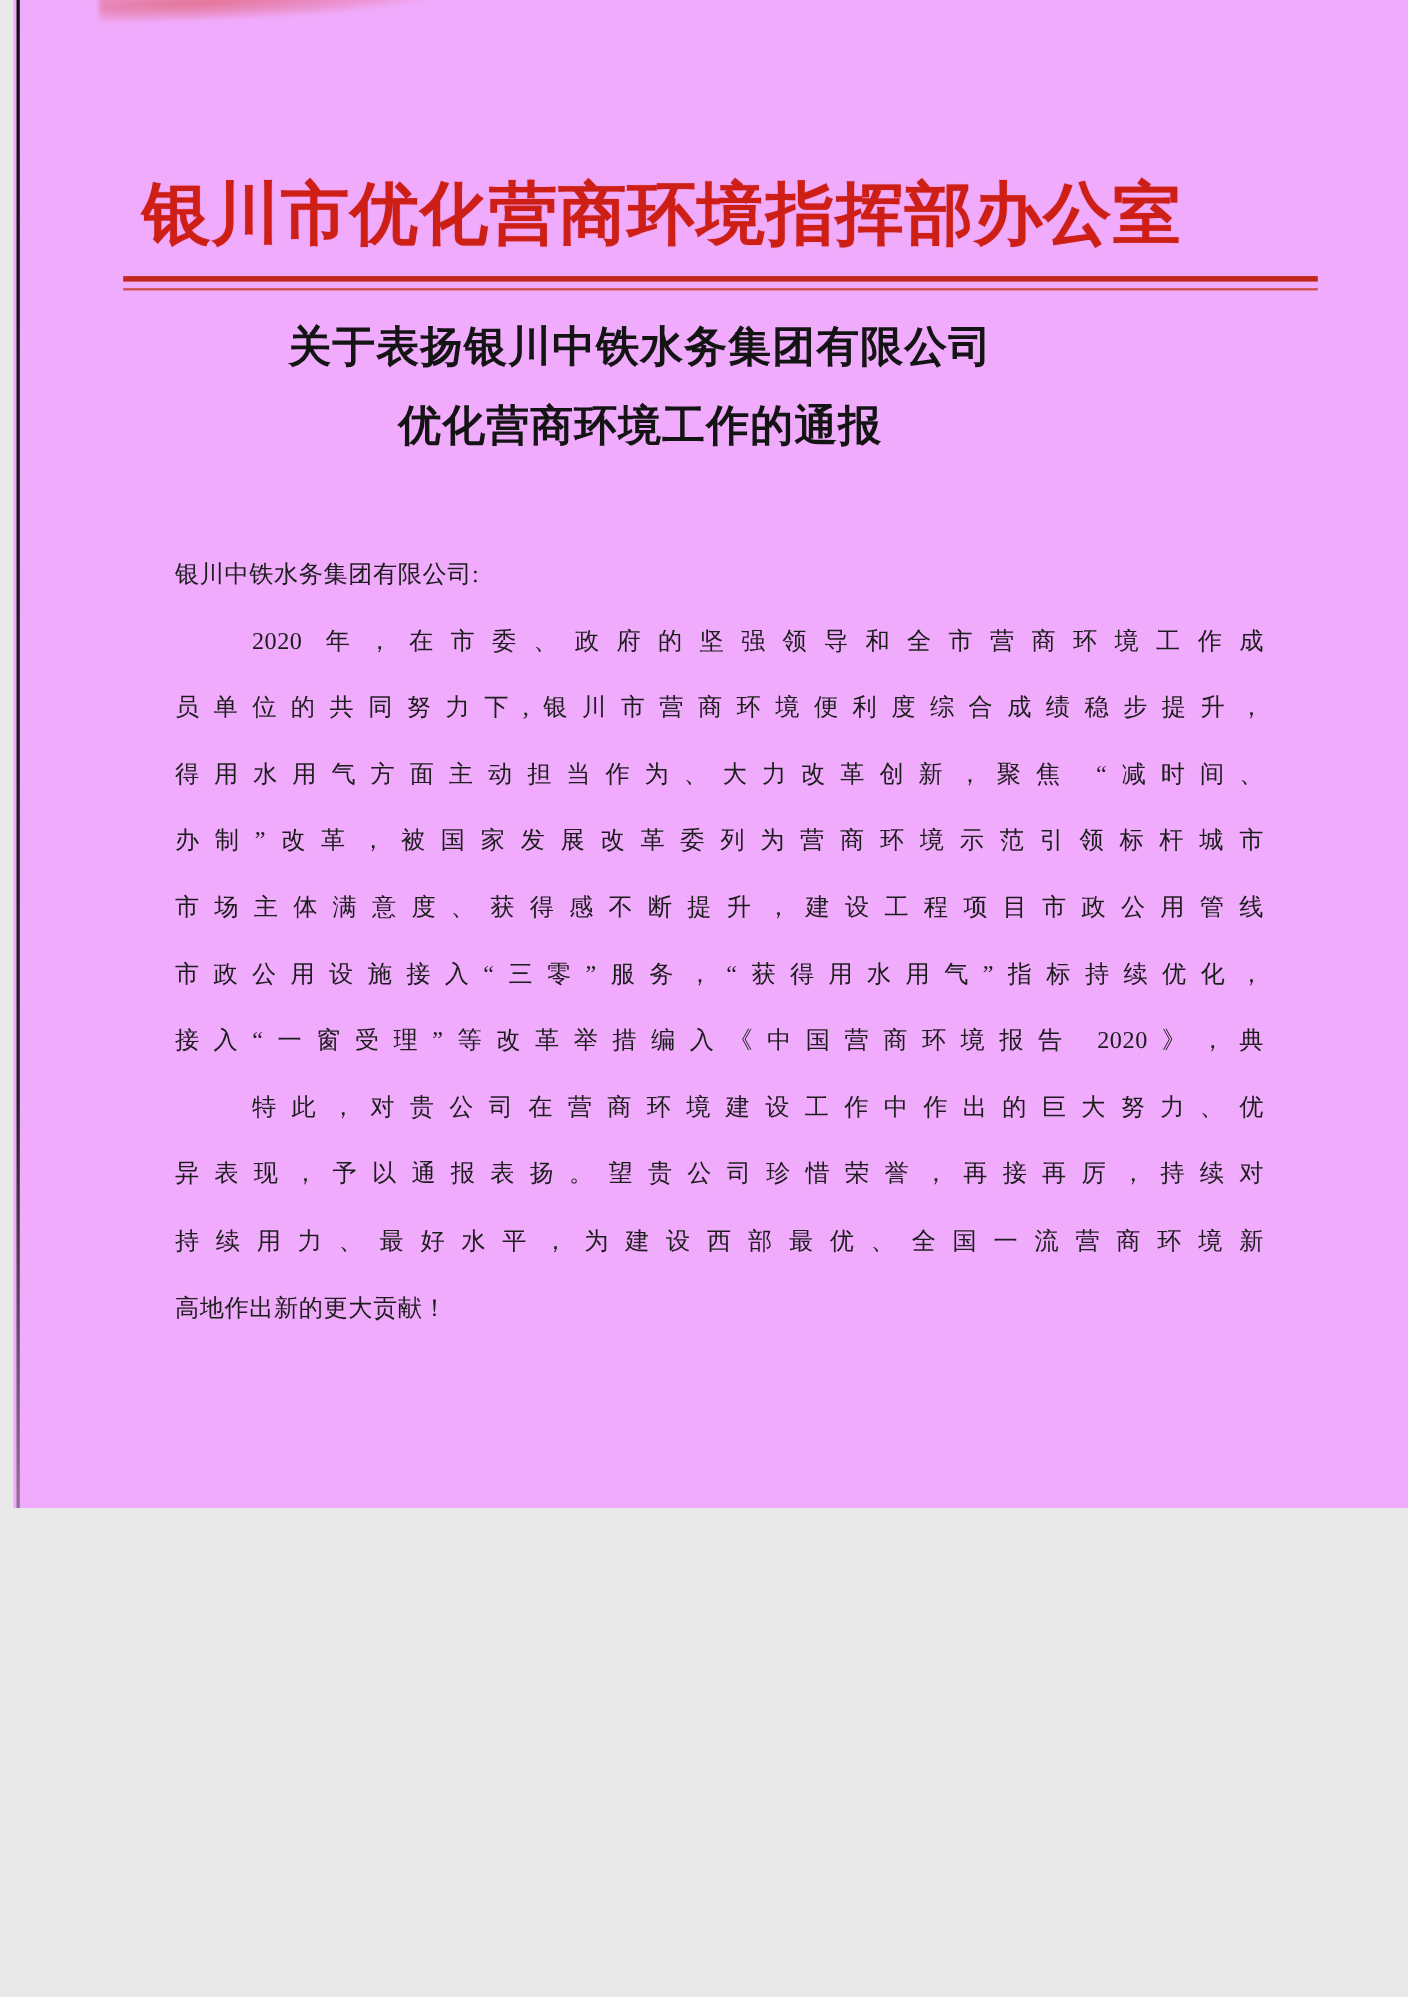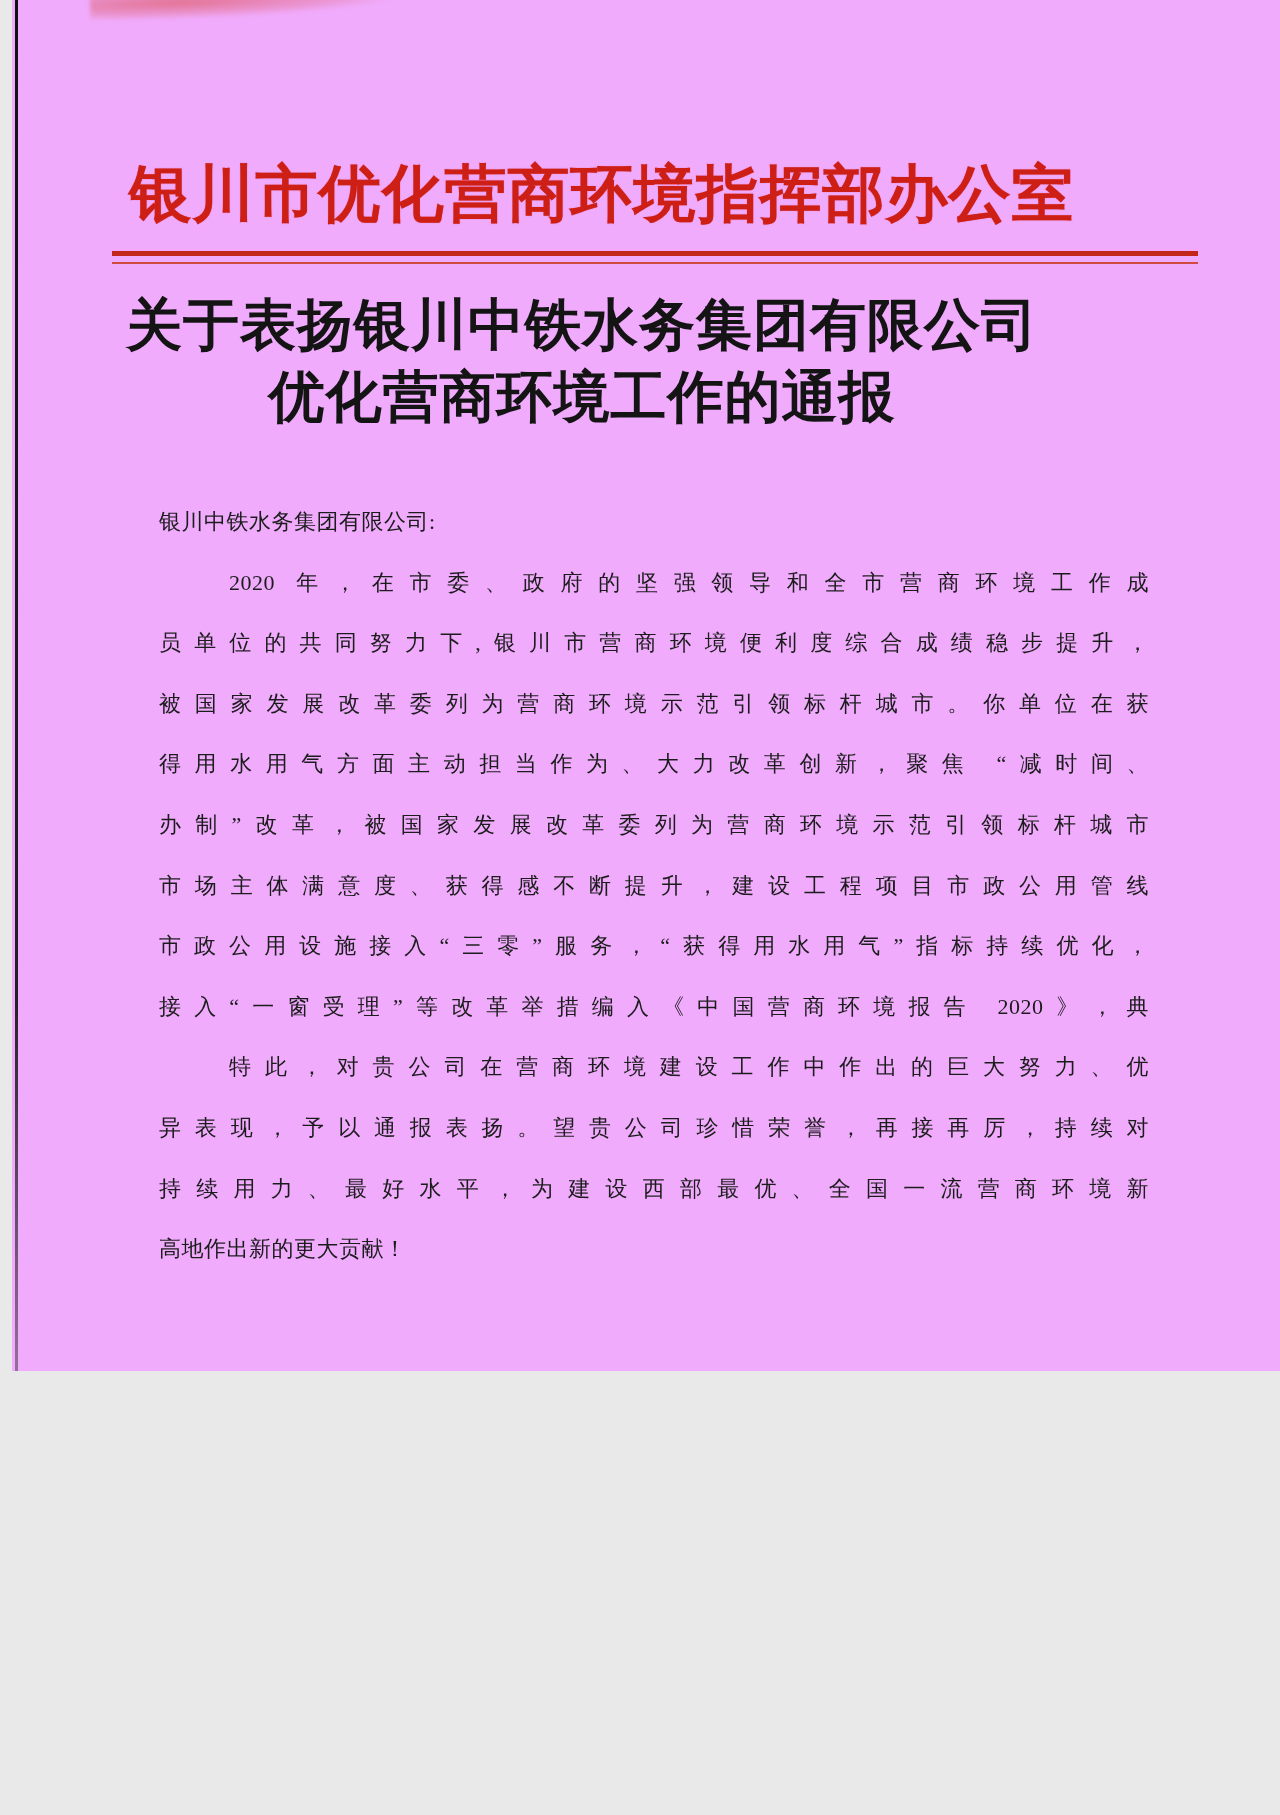--- a/index.html
+++ b/index.html
@@ -34,21 +34,21 @@
     white-space:nowrap;
   }
   .red-rule{position:absolute;left:100px;top:251px;width:1086px;}
   .red-rule .thick{height:5px;background:#c3261b;}
   .red-rule .thin{height:2px;background:#cf4a40;margin-top:6px;}
   
   .doc-title{
     position:absolute;left:100px;width:940px;margin:0;
     text-align:center;
     font-family:"Liberation Sans","DejaVu Sans",sans-serif;
-    font-weight:900;font-size:56px;letter-spacing:1px;
+    font-weight:900;font-size:39px;letter-spacing:1px;
     color:#141414;white-space:nowrap;
   }
   .doc-title.l1{top:288px;}
   .doc-title.l2{top:360px;}
   
   .bodytext{
     position:absolute;left:147px;top:492px;width:990px;
     font-size:22px;line-height:60.6px;
     letter-spacing:.5px;
   }
@@ -91,21 +91,20 @@
     <div class="thin"></div>
   </div>
 
   <h2 class="doc-title l1">关于表扬银川中铁水务集团有限公司</h2>
   <h2 class="doc-title l2">优化营商环境工作的通报</h2>
 
   <div class="bodytext">
     <div class="line">银川中铁水务集团有限公司:</div>
     <div class="line j indent">2020 年，在市委、政府的坚强领导和全市营商环境工作成</div>
     <div class="line j">员单位的共同努力下,银川市营商环境便利度综合成绩稳步提升，</div>
-    <div class="line j">被国家发展改革委列为营商环境示范引领标杆城市。你单位在获</div>
     <div class="line j">得用水用气方面主动担当作为、大力改革创新，聚焦 “减时间、</div>
     <div class="line j">办制”改革，被国家发展改革委列为营商环境示范引领标杆城市</div>
     <div class="line j">市场主体满意度、获得感不断提升，建设工程项目市政公用管线</div>
     <div class="line j">市政公用设施接入“三零”服务，“获得用水用气”指标持续优化，</div>
     <div class="line j">接入“一窗受理”等改革举措编入《中国营商环境报告 2020》，典</div>
     <div class="line j indent">特此，对贵公司在营商环境建设工作中作出的巨大努力、优</div>
     <div class="line j">异表现，予以通报表扬。望贵公司珍惜荣誉，再接再厉，持续对</div>
     <div class="line j">持续用力、最好水平，为建设西部最优、全国一流营商环境新</div>
     <div class="line">高地作出新的更大贡献！</div>
   </div>

